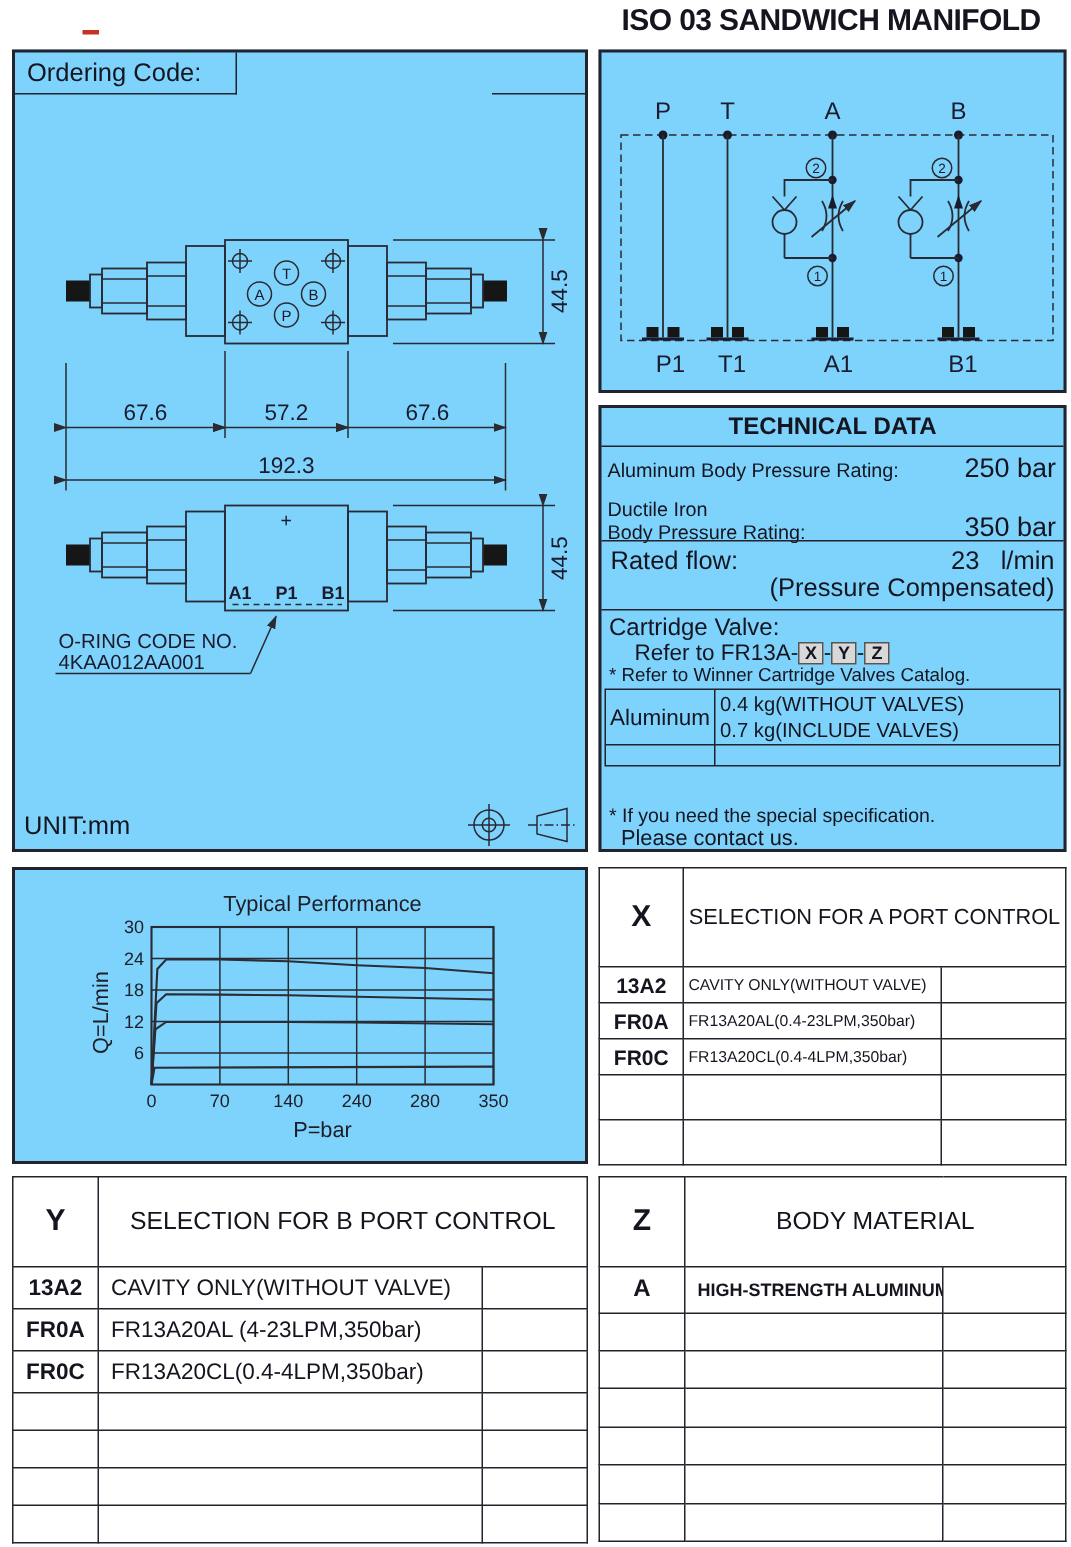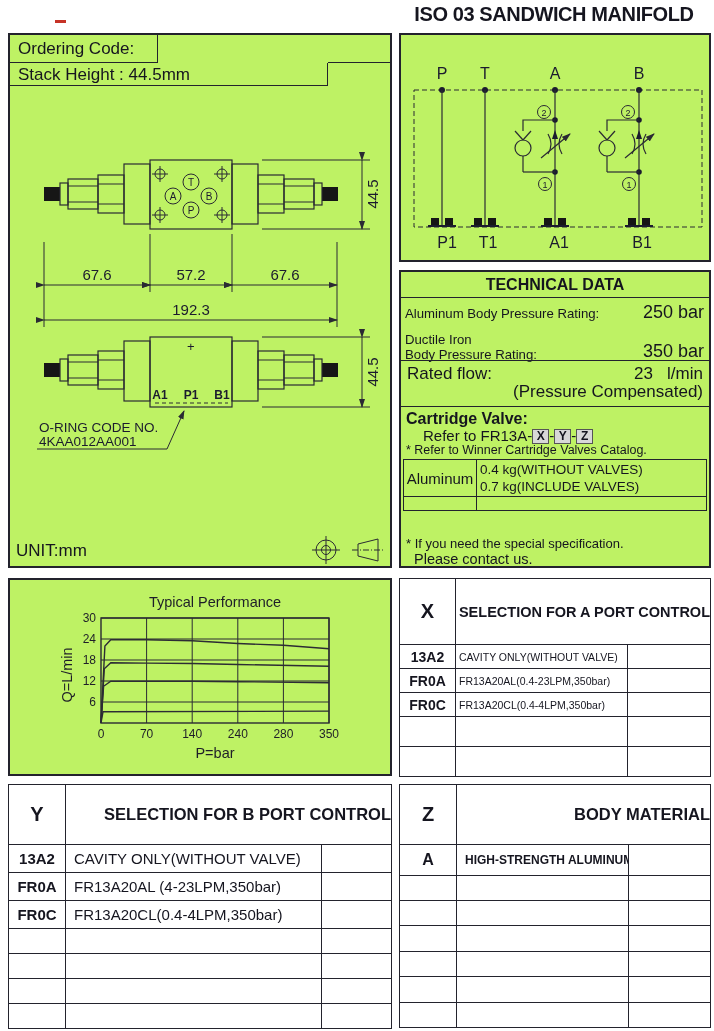--- a/index.html
+++ b/index.html
@@ -1,19 +1,19 @@
 <!DOCTYPE html>
 <html><head>
 <meta charset="utf-8">
 <style>
   html,body{margin:0;padding:0;}
   body{width:714px;height:1031px;position:relative;background:#fff;
        font-family:"Liberation Sans",sans-serif;color:#15151f;overflow:hidden;}
   .abs{position:absolute;box-sizing:border-box;}
-  .panel{position:absolute;box-sizing:border-box;border:2px solid #23232d;background:#bef264;}
+  .panel{position:absolute;box-sizing:border-box;border:2px solid #23232d;background:#7dd3fc;}
 
   
   #page-title{left:398px;top:3px;width:312px;height:26px;font-weight:bold;font-size:20px;
               text-align:center;letter-spacing:-0.4px;white-space:nowrap;}
   #red-dash{left:55px;top:20px;width:11px;height:3px;background:#c63226;}
 
   
   #p-drawing{left:8px;top:33px;width:384px;height:535px;}
   #ord-label{left:0;top:0;width:148px;height:28px;border-right:1.5px solid #23232d;border-bottom:1.5px solid #23232d;
              font-size:17px;padding:4px 0 0 8px;white-space:nowrap;}
@@ -34,21 +34,21 @@
   
   #p-tech{left:399px;top:270px;width:312px;height:298px;font-size:13px;}
   #tech-title{left:0;top:0;right:0;height:26px;border-bottom:1.5px solid #23232d;
               text-align:center;font-weight:bold;font-size:16px;padding-top:4px;}
   .tech-sep{left:0;right:0;height:0;border-top:1.5px solid #23232d;}
   .lblsm{font-size:13.2px;}  .valbig{font-size:18px;white-space:nowrap;}
   #tech-r1{left:4px;top:30px;right:5px;display:flex;justify-content:space-between;align-items:baseline;}
   #tech-r2{left:4px;top:50px;right:5px;display:flex;justify-content:space-between;align-items:flex-end;margin-top:10px;}
   #tech-r3a{left:6px;top:92px;right:6px;display:flex;justify-content:space-between;font-size:17px;}
   #tech-r3b{right:6px;top:110px;text-align:right;font-size:17px;}
-  #tech-c1{left:5px;top:138px;font-size:16px;font-weight:bold;}
+  #tech-c1{left:5px;top:138px;font-size:16px;}
   #tech-c2{left:22px;top:155px;font-size:15px;}
   #tech-c3{left:5px;top:171px;font-size:12.5px;}
   #wt{left:2px;top:187px;right:2px;height:52px;border:1.5px solid #23232d;}
   #wt-vline{position:absolute;left:72px;top:0;bottom:0;border-left:1.5px solid #23232d;}
   #wt-hline{position:absolute;left:0;right:0;top:36px;border-top:1.5px solid #23232d;}
   #wt-mat{position:absolute;left:0;top:0;width:72px;height:36px;display:flex;align-items:center;justify-content:center;font-size:15px;}
   #wt-lines{position:absolute;left:76px;top:1px;font-size:13.5px;line-height:17px;white-space:nowrap;}
   #tech-f1{left:5px;top:264px;font-size:13px;}
   #tech-f2{left:13px;top:279px;font-size:14.5px;}
 
@@ -58,21 +58,21 @@
 
   
   .sel-wrap{position:absolute;box-sizing:border-box;}
   #p-xtable{left:399px;top:578px;width:312px;height:198px;}
   #p-ytable{left:8px;top:784px;width:384px;height:244px;}
   #p-ztable{left:399px;top:784px;width:312px;height:244px;}
   table.sel{border-collapse:collapse;width:100%;height:100%;table-layout:fixed;background:#fff;}
   .sel th,.sel td{border:1.5px solid #23232d;overflow:hidden;white-space:nowrap;padding:0;}
   .sel th{background:#fff;}
   .sel th.codeh{font-size:20px;font-weight:bold;text-align:center;}
-  .sel th.title{font-weight:bold;text-align:right;}
+  .sel th.title{font-weight:normal;text-align:center;}
   #table-x thead tr{height:66px;} #table-x th.title{font-size:14.5px;}
   #table-x td.code{font-weight:bold;font-size:14px;text-align:center;}
   #table-x td.desc{font-size:10.5px;padding-left:3px;}
   #table-y thead tr{height:60px;} #table-y th.title{font-size:16.5px;}
   #table-y td.code{font-weight:bold;font-size:15px;text-align:center;}
   #table-y td.desc{font-size:15px;padding-left:8px;}
   #table-z thead tr{height:60px;} #table-z th.title{font-size:16.5px;}
   #table-z td.code{font-weight:bold;font-size:16px;text-align:center;}
   #table-z td.desc{font-weight:bold;font-size:12px;padding-left:8px;}
 
@@ -82,21 +82,20 @@
 </style>
 </head>
 <body>
 
 <div class="abs" id="page-title">ISO 03 SANDWICH MANIFOLD</div>
 <div class="abs" id="red-dash"></div>
 
 <div class="panel" id="p-drawing">
   <div class="abs" id="ord-label">Ordering Code:</div>
   <div class="abs" id="ord-empty"></div>
-  <div class="abs" id="ord-stack">Stack Height : 44.5mm</div>
 
   <svg id="drawing-svg" width="382" height="405" viewBox="0 0 382 405">
     <defs>
       <marker id="ah" markerWidth="9" markerHeight="8" refX="8" refY="4" orient="auto" markerUnits="userSpaceOnUse">
         <path d="M0,1 L9,4 L0,7 Z" fill="#2a2a33"></path>
       </marker>
       <g id="knob">
         <rect x="34" y="57" width="16" height="14" fill="#161616"></rect>
         <rect x="50" y="53" width="8" height="22" class="ln"></rect>
         <rect x="58" y="49" width="30" height="30" class="ln"></rect>

